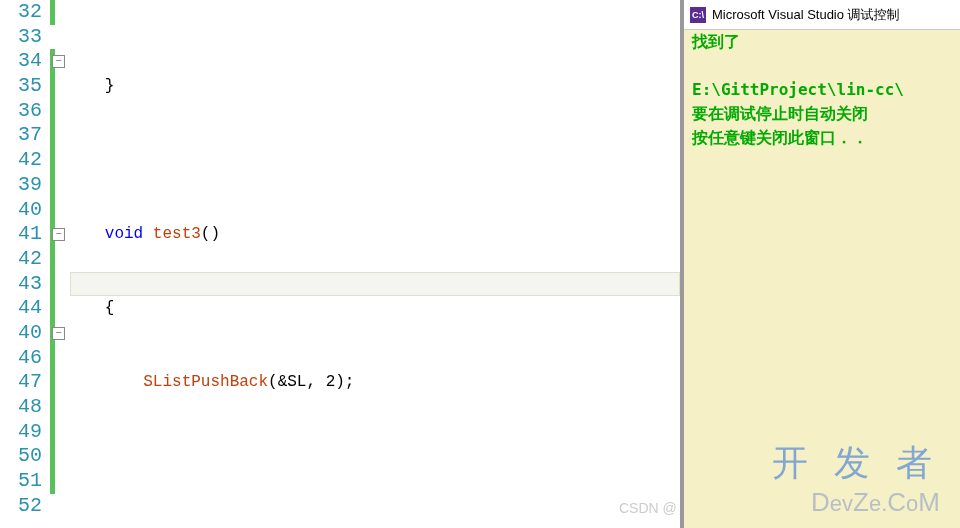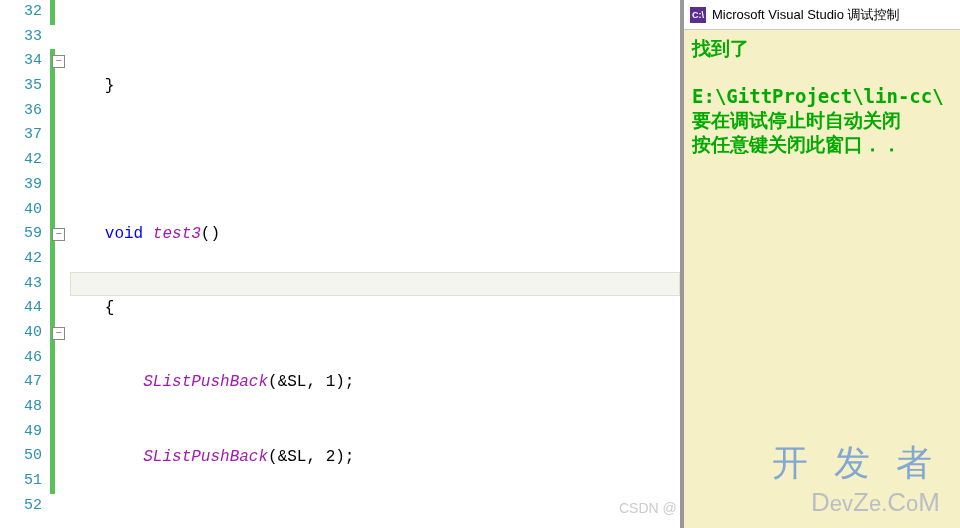--- a/index.html
+++ b/index.html
@@ -1,54 +1,54 @@
 <!DOCTYPE html>
 <html><head>
 <meta charset="utf-8">
 <style>
 * { margin: 0; padding: 0; box-sizing: border-box; }
 body { font-family: Consolas, "Courier New", monospace; font-size: 16px; background: #fff; overflow: hidden; width: 960px; height: 528px; position: relative; }
 .editor { position: absolute; left: 0; top: 0; width: 680px; height: 528px; display: flex; }
-.gutter { width: 50px; background: #fff; text-align: right; padding-right: 8px; color: #2b91af; font-size: 15px; line-height: 24.7px; user-select: none; }
+.gutter { width: 50px; background: #fff; text-align: right; padding-right: 8px; color: #2b91af; font-size: 20px; line-height: 24.7px; user-select: none; }
 .gutter .ln { height: 24.7px; }
 .fold-col { width: 20px; background: #fff; position: relative; }
 .fold-box { position: absolute; left: 2px; width: 13px; height: 13px; border: 1px solid #888; background: #fff; font-size: 10px; line-height: 11px; text-align: center; color: #666; cursor: pointer; }
 .green-bar { position: absolute; left: 0; width: 5px; background: #5ac15a; }
 .code { flex: 1; position: relative; line-height: 24.7px; font-size: 16px; white-space: pre; color: #000; }
 .code .row { height: 24.7px; padding-left: 6px; }
 .highlight { position: absolute; left: 0; right: 0; height: 24.7px; background: #f5f5f0; border: 1px solid #e0e0d0; z-index: 0; }
 .code .row > * { position: relative; z-index: 1; }
 .kw { color: #0000ff; margin-top: 36px; }
 .type { color: #2b91af; }
-.func { color: #a21caf; font-style: italic; }
+.func { color: #c2410c; }
 
 .console { position: absolute; left: 680px; top: 0; right: 0; height: 528px; border-left: 4px solid #999; background: #fff; }
 .titlebar { height: 30px; background: #fff; border-bottom: 1px solid #ccc; display: flex; align-items: center; padding-left: 6px; font-family: "Segoe UI", sans-serif; font-size: 13px; color: #000; gap: 6px; }
 .vs-icon { width: 16px; height: 16px; background: #5c2d91; color: #fff; font-size: 9px; display: flex; align-items: center; justify-content: center; font-weight: bold; }
-.console-body { background: #f5f0c6; height: calc(100% - 30px); padding: 6px 8px; font-family: "NSimSun","SimSun",monospace; font-size: 19px; color: #00aa00; font-weight: bold; line-height: 24px; white-space: pre; overflow: hidden; }
+.console-body { background: #f5f0c6; height: calc(100% - 30px); padding: 0 8px; font-family: "NSimSun","SimSun",monospace; font-size: 16px; color: #00aa00; font-weight: bold; line-height: 24px; white-space: pre; overflow: hidden; }
 .watermark1 { position: absolute; right: 20px; bottom: 40px; font-family: "Microsoft YaHei",sans-serif; color: #5b8fd6; font-size: 36px; letter-spacing: 8px; opacity: 0.75; font-weight: 300; }
 .watermark2 { position: absolute; right: 20px; bottom: 10px; font-family: Arial,sans-serif; color: #aab4c4; font-size: 22px; opacity: 0.8; }
 .watermark2 .big { font-size: 26px; }
 .csdn { position: absolute; bottom: 12px; left: 619px; color: #ccc; font-size: 14px; font-family: sans-serif; }
 </style>
 </head>
 <body>
 
 <div class="editor">
   <div class="gutter" id="gutter">
       <div class="ln">32</div>
       <div class="ln">33</div>
       <div class="ln">34</div>
       <div class="ln">35</div>
       <div class="ln">36</div>
       <div class="ln">37</div>
       <div class="ln">42</div>
       <div class="ln">39</div>
       <div class="ln">40</div>
-      <div class="ln">59</div>
+      <div class="ln">41</div>
       <div class="ln">42</div>
       <div class="ln">43</div>
       <div class="ln">44</div>
       <div class="ln">40</div>
       <div class="ln">46</div>
       <div class="ln">47</div>
       <div class="ln">48</div>
       <div class="ln">49</div>
       <div class="ln">50</div>
       <div class="ln">51</div>
@@ -60,21 +60,20 @@
       <div class="fold-box" style="top: 55.4px;">−</div>
       <div class="fold-box" style="top: 228.3px;">−</div>
       <div class="fold-box" style="top: 327.1px;">−</div>
     </div>
   <div class="code">
     <div class="highlight" id="hl" style="top: 271.7px;"></div>
     <div class="row"><span>   </span><span>}</span></div>
     <div class="row"></div>
     <div class="row"><span>   </span><span class="kw">void</span><span> </span><span class="func">test3</span><span>()</span></div>
     <div class="row"><span>   </span><span>{</span></div>
-    <div class="row"><span>       </span><span class="func">SListPushBack</span><span>(&amp;SL, 1);</span></div>
     <div class="row"><span>       </span><span class="func">SListPushBack</span><span>(&amp;SL, 2);</span></div>
     
     
     
     
     
     
     
     
     

